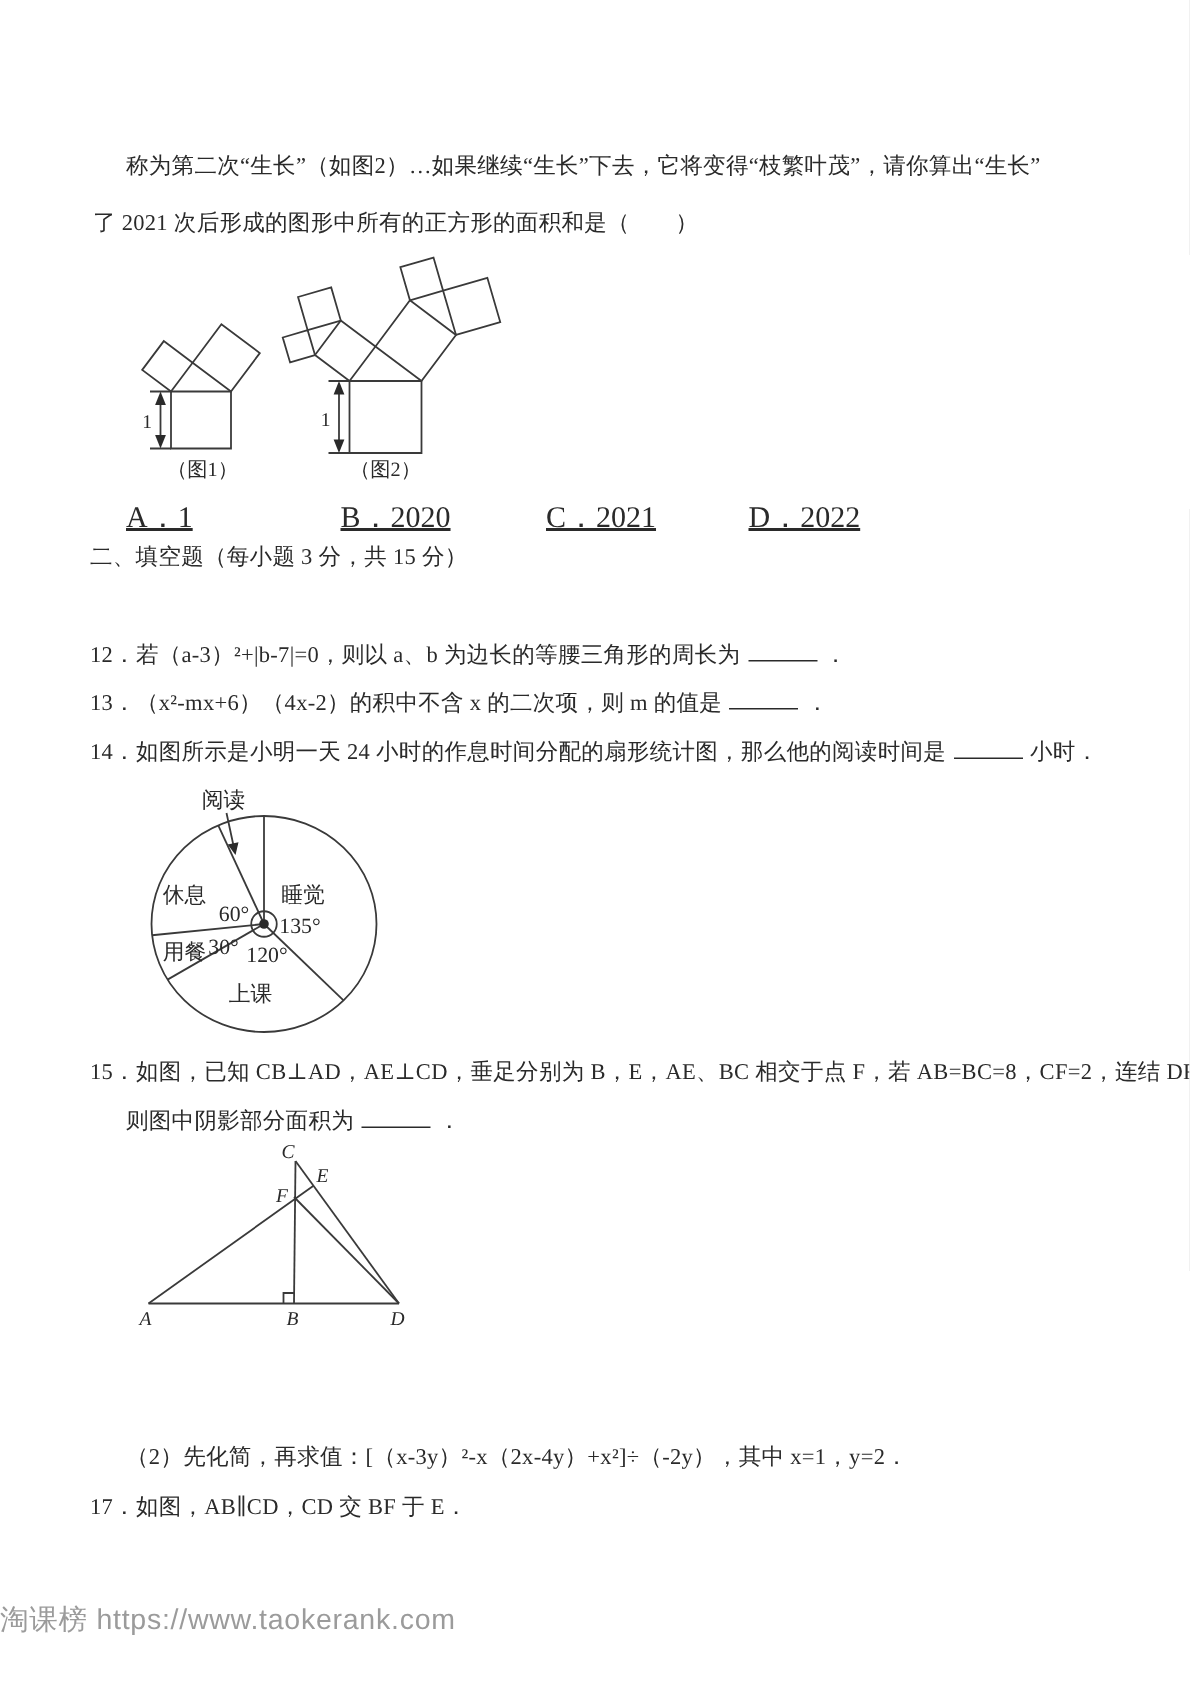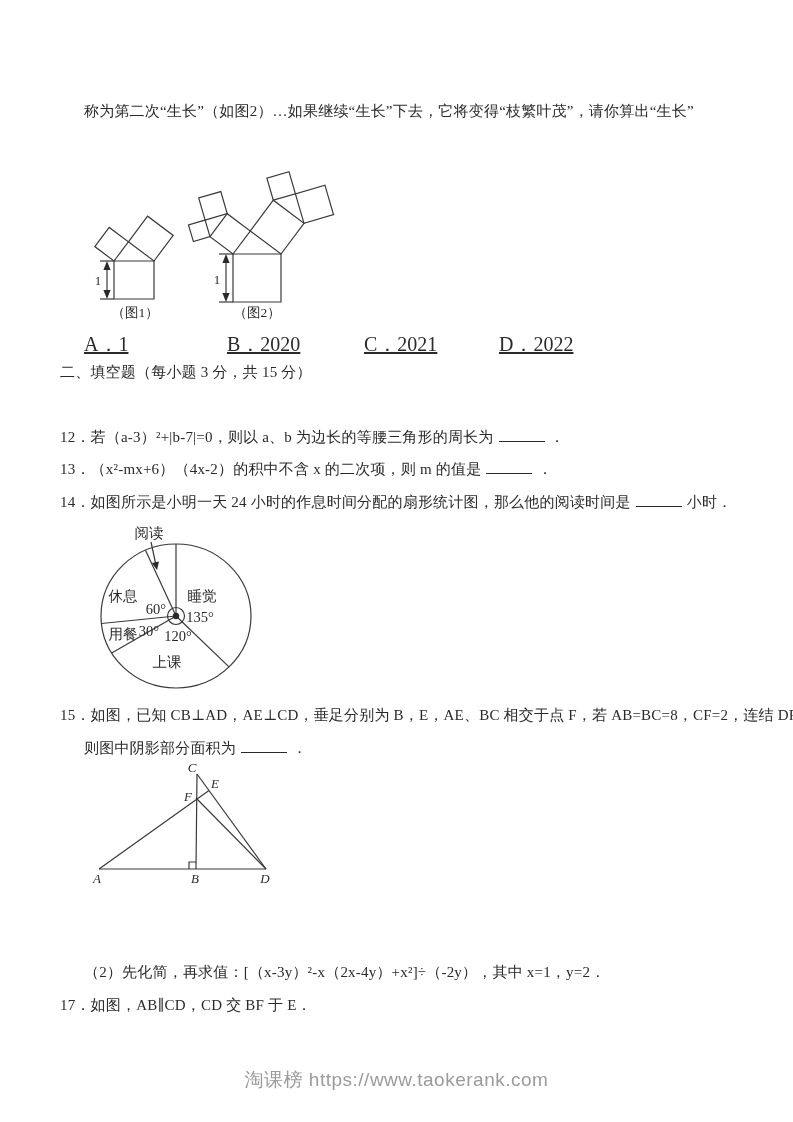--- a/index.html
+++ b/index.html
@@ -24,21 +24,21 @@
     display:inline-block;
     width:46px;height:13px;
     border-bottom:1.3px solid #2a2a2a;
     margin:0 5px;
     vertical-align:baseline;
   }
   .opt{position:absolute;font-size:20px;white-space:nowrap;text-decoration:underline;}
   .footer{
     position:absolute;
     left:0;right:0;
-    text-align:center;
+    text-align:left;
     font-family:"Liberation Sans","DejaVu Sans",sans-serif;
     font-size:19px;
     color:#9b9b9b;
     letter-spacing:0.5px;
   }
   svg{position:absolute;}
   svg polygon, svg line, svg path, svg ellipse, svg circle{
     stroke:#3a3a3a;stroke-width:1.2;fill:none;
   }
   svg .head{fill:#2a2a2a;stroke:none;}
@@ -52,20 +52,21 @@
   svg text.cap{font-size:13.5px;}
   svg text.pt{font-style:italic;font-size:13px;}
   svg text.unit{font-size:13px;}
 </style>
 </head>
 <body>
 
 <div class="page">
 
   <div class="line" style="left:84px;top:101px">称为第二次“生长”（如图2）…如果继续“生长”下去，它将变得“枝繁叶茂”，请你算出“生长”</div>
+  <div class="line" style="left:62px;top:139px">了 2021 次后形成的图形中所有的正方形的面积和是（　　）</div>
 
   <svg style="left:60px;top:163px" width="340" height="162" viewBox="60 163 340 162">
 
     <g>
       <polygon points="114,261 154,261 154,299 114,299"></polygon>
       <polygon points="114,261 128.4,241.8 109.2,227.4 94.8,246.6"></polygon>
       <polygon points="128.4,241.8 154,261 173.2,235.4 147.6,216.2"></polygon>
       <line x1="100" y1="261" x2="114" y2="261"></line>
       <line x1="100" y1="299" x2="114" y2="299"></line>
       <line x1="107" y1="266" x2="107" y2="294"></line>

